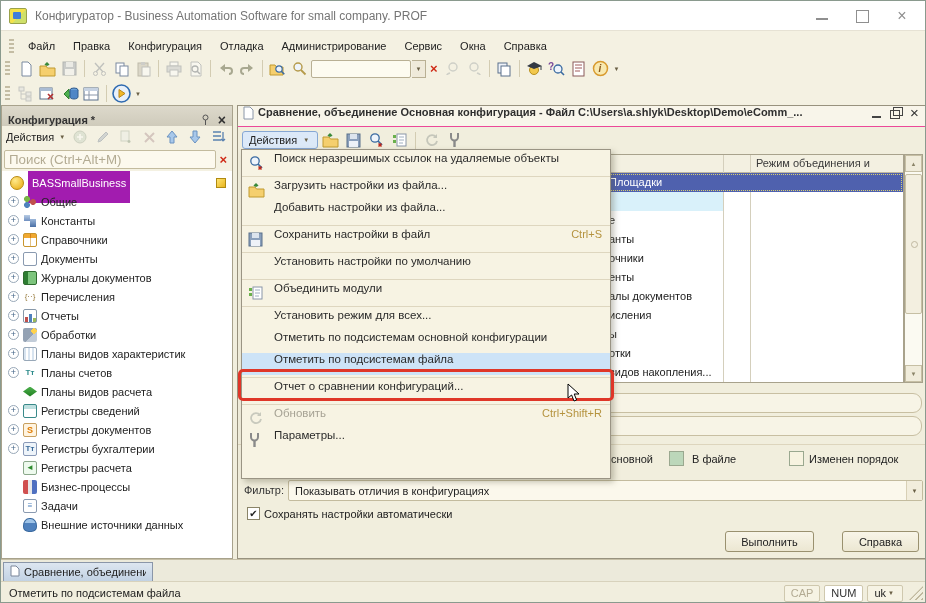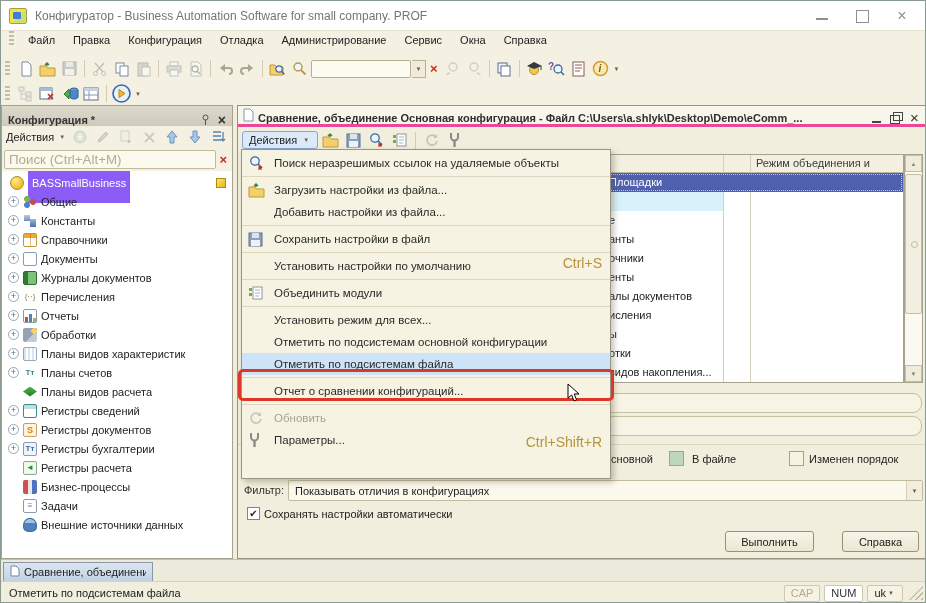--- a/index.html
+++ b/index.html
@@ -11,21 +11,21 @@
   .titlebar{left:0;top:0;width:926px;height:30px;background:#fff;border-bottom:1px solid #e6e2d4;display:flex;align-items:center;padding:0 8px;}
   .apptitle{color:#757575;font-size:12px;margin-left:8px;}
   .winctl{margin-left:auto;display:flex;gap:26px;align-items:center;padding-right:10px;}
   .wc{width:14px;height:12px;position:relative;cursor:default;}
   .wc-min::before{content:"";position:absolute;left:1px;right:1px;bottom:2px;border-bottom:2px solid #8f8f8f;}
   .wc-max::before{content:"";position:absolute;left:1px;top:0;width:11px;height:11px;border:1.5px solid #8f8f8f;}
   .wc-close{color:#8f8f8f;font-size:16px;line-height:12px;text-align:center;}
   .appicon{width:18px;height:16px;background:linear-gradient(135deg,#f3e24c 0 55%,#cfe06a 55%);border:1px solid #9aa24a;border-radius:2px;position:relative;}
   .appicon::after{content:"";position:absolute;left:3px;top:3px;width:8px;height:7px;background:#3f7edb;border-radius:1px;}
 
-  .menubar{left:0;top:30px;width:926px;height:24px;background:#f4f1e2;display:flex;align-items:flex-start;gap:2px;padding-left:8px;}
+  .menubar{left:0;top:30px;width:926px;height:24px;background:#f4f1e2;display:flex;align-items:flex-end;gap:2px;padding-left:8px;}
   .menuitem{padding:3px 8px;border-radius:2px;}
   .menubar .grip,.tbar .grip{width:5px;height:16px;background:repeating-linear-gradient(180deg,#c4bda4 0 2px,transparent 2px 4px);margin-right:4px;}
   .tbar{left:0;top:54px;width:926px;height:27px;background:#f4f1e2;display:flex;align-items:center;padding-left:4px;gap:1px;}
   .tbar2{top:81px;height:23px;}
   .tb{width:21px;height:20px;display:flex;align-items:center;justify-content:center;border-radius:2px;}
   .tb svg{display:block;}
   .dis{opacity:.45;filter:grayscale(60%);}
   .tsep{width:1px;height:17px;background:#d3ccb2;margin:0 3px;}
   .qsearch{width:100px;height:18px;border:1px solid #b9b094;background:#fdfbf0;border-radius:2px;padding:0 3px;font-size:11px;}
   .combo-arrow{width:14px;height:18px;border:1px solid #b9b094;border-left:none;background:#efeada;display:flex;align-items:center;justify-content:center;font-size:6px;color:#6a6046;}
@@ -38,21 +38,21 @@
   .lp-actions{left:1px;top:125px;width:230px;height:22px;background:#f4f1e2;display:flex;align-items:center;gap:3px;padding:0 4px;}
   .lp-search{left:1px;top:147px;width:230px;height:23px;background:#f4f1e2;display:flex;align-items:center;padding:0 2px;}
   .psearch{flex:1;height:19px;border:1px solid #c3bb9e;background:#fcf9ee;border-radius:2px;padding:0 4px;color:#555;}
   .psearch::placeholder{color:#b3ab93;}
   .lp-tree{left:1px;top:170px;width:230px;height:387px;background:#fff;overflow:hidden;padding-top:2px;}
   .trow{display:flex;align-items:center;height:19px;padding-left:6px;gap:4px;}
   .exp{width:11px;height:11px;border:1px solid #98a8b8;border-radius:50%;font-size:9px;line-height:9px;text-align:center;color:#48688a;background:#fff;flex:0 0 11px;}
   .noexp{width:11px;flex:0 0 11px;}
   .ti{width:14px;height:14px;flex:0 0 14px;display:flex;align-items:center;justify-content:center;font-size:8px;border-radius:2px;}
   .tlabel{white-space:nowrap;}
-  .sel-label{background:#8b5cf6;color:#fff;padding:14px 4px;}
+  .sel-label{background:#a21caf;color:#fff;padding:14px 4px;}
   .cube{margin-left:auto;margin-right:6px;width:10px;height:10px;background:linear-gradient(135deg,#ffe470,#e8b41e);border:1px solid #b08a10;}
 
   
   .ic-root{background:radial-gradient(circle at 35% 30%,#ffe98a,#e8a90d);border-radius:50%;border:1px solid #b9890f;}
   .ic-dots{background:radial-gradient(3px 3px at 4px 4px,#7ab648 95%,transparent),radial-gradient(3px 3px at 10px 7px,#c0504d 95%,transparent),radial-gradient(3px 3px at 4px 10px,#4f81bd 95%,transparent);}
   .ic-const{background:linear-gradient(#b8cce4,#6f8fc0) 1px 1px/6px 6px no-repeat,linear-gradient(#9db8da,#4a6fa5) 7px 5px/6px 8px no-repeat;}
   .ic-catalog{border:1px solid #c9962e;background:linear-gradient(180deg,#f0a830 0 4px,#fff 4px),linear-gradient(90deg,transparent 0 6px,#e2c183 6px 7px,transparent 7px);background-blend-mode:multiply;}
   .ic-doc{border:1px solid #8a9ab0;background:linear-gradient(#fff,#fff) ,repeating-linear-gradient(180deg,transparent 0 3px,#9ab0c8 3px 4px 
   );background-clip:padding-box;background-color:#fff;}
   .ic-journal{border:1px solid #2e6b2e;background:linear-gradient(90deg,#2e7d32 0 4px,#7cc47c 4px);}
@@ -66,21 +66,21 @@
   .ic-inforeg{border:1px solid #3a8a8a;background:linear-gradient(180deg,#bfe0e0 0 4px,#fff 4px);}
   .ic-accum{border:1px solid #c8a060;background:#fff4e0;color:#e07b00;font-weight:bold;font-size:9px;}
   .ic-accreg{border:1px solid #8a9ab8;background:#eef4fa;color:#3a6a9a;font-weight:bold;}
   .ic-calcreg{border:1px solid #8aa88a;background:#eefaee;color:#2e8b2e;}
   .ic-bp{background:linear-gradient(90deg,#d05050 0 5px,#e8e8e8 5px 9px,#5070c0 9px);border-radius:2px;}
   .ic-task{border:1px solid #8a9ab0;background:#fff;color:#4f81bd;font-weight:bold;}
   .ic-extds{border:1px solid #3a6aa0;border-radius:45% 45% 40% 40%/55% 55% 35% 35%;background:linear-gradient(180deg,#9fc4e8 0 4px,#4f81bd 4px),radial-gradient(3px 3px at 10px 10px,#ffd34d 95%,transparent);background-blend-mode:normal;}
 
   
   .mainwin{left:236px;top:104px;width:690px;height:454px;border:1px solid #98927e;background:#f1eedd;}
-  .mw-title{left:237px;top:105px;width:688px;height:21px;background:#f8f5ea;border-bottom:3px solid #ec4899;display:flex;align-items:flex-end;padding:0 4px;gap:4px;}
+  .mw-title{left:237px;top:105px;width:688px;height:21px;background:#f8f5ea;border-bottom:1px solid #ec4899;display:flex;align-items:flex-start;padding:0 4px;gap:4px;}
   .mw-title-text{font-weight:bold;color:#2e2e2e;white-space:nowrap;overflow:hidden;flex:1;}
   .mwc{width:15px;height:13px;position:relative;flex:0 0 15px;}
   .mwc-min::before{content:"";position:absolute;left:3px;right:3px;bottom:1px;border-bottom:2px solid #444;}
   .mwc-rest::before{content:"";position:absolute;left:2px;top:4px;width:8px;height:7px;border:1px solid #444;background:#f8f5ea;}
   .mwc-rest::after{content:"";position:absolute;left:5px;top:1px;width:8px;height:7px;border:1px solid #444;}
   .mwc-close{color:#333;font-size:15px;line-height:13px;text-align:center;}
   .mw-toolbar{left:237px;top:126px;width:688px;height:26px;display:flex;align-items:center;gap:2px;padding:0 4px;background:#f1eedd;}
   .actbtn{display:flex;align-items:center;gap:4px;border:1px solid #86a7d3;background:#dce9f8;border-radius:3px;padding:2px 6px;}
 
   .cmp-table{left:244px;top:153px;width:659px;height:229px;background:#fff;border:1px solid #a8a28c;}
@@ -101,24 +101,24 @@
   .swatch{width:15px;height:15px;border:1px solid #9aa88f;}
   .filterlabel{color:#333;}
   .filtercombo{left:287px;top:479px;width:635px;height:21px;border:1px solid #c3bb9e;border-radius:2px;background:#fbf8ec;display:flex;align-items:center;padding:0 0 0 6px;}
   .filtercombo .val{flex:1;}
   .dropbtn{width:16px;height:19px;display:flex;align-items:center;justify-content:center;font-size:6px;color:#6a6046;border-left:1px solid #d8d0b6;background:#f2eddc;}
   .cbx{width:13px;height:13px;border:1px solid #8a8468;background:#fff;display:flex;align-items:center;justify-content:center;font-size:10px;color:#222;line-height:11px;}
   .pbtn{height:21px;border:1px solid #9a916f;border-radius:3px;background:linear-gradient(#f8f5e8,#ece7d2);display:flex;align-items:center;justify-content:center;padding:0 10px;}
 
   
   .popup{left:240px;top:148px;width:370px;height:330px;background:#f7f3e3;border:1px solid #9a9484;box-shadow:3px 3px 6px rgba(90,85,60,.35);z-index:40;padding-top:2px;}
-  .mi{height:22px;display:flex;align-items:center;padding:0 8px 0 6px;gap:0;}
+  .mi{height:22px;display:flex;padding:0 8px 0 6px;gap:0;}
   .mico{width:26px;flex:0 0 26px;display:flex;align-items:center;}
   .mlabel{font-size:11.5px;color:#2a2a2a;white-space:nowrap;}
-  .mshort{margin-left:auto;color:#b5933f;font-size:14px;margin-top:48px;}
+  .mshort{margin-left:auto;color:#b5933f;font-size:11px;}
   .msep{height:5px;display:flex;align-items:center;}
   .msep::before{content:"";width:100%;border-top:1px solid #ded6bf;}
   .mi.hl{background:#cde3f7;}
   .mi.distxt .mlabel{color:#a6a294;}
 
   .redbox{left:237px;top:368px;width:376px;height:32px;border:3px solid #df3628;border-radius:5px;z-index:60;}
   .cursor{z-index:70;}
 
   
   .tabbar{left:0;top:558px;width:926px;height:22px;background:#eceadb;border-top:1px solid #c6bfa6;display:flex;align-items:center;padding:2px 2px 0 2px;}

